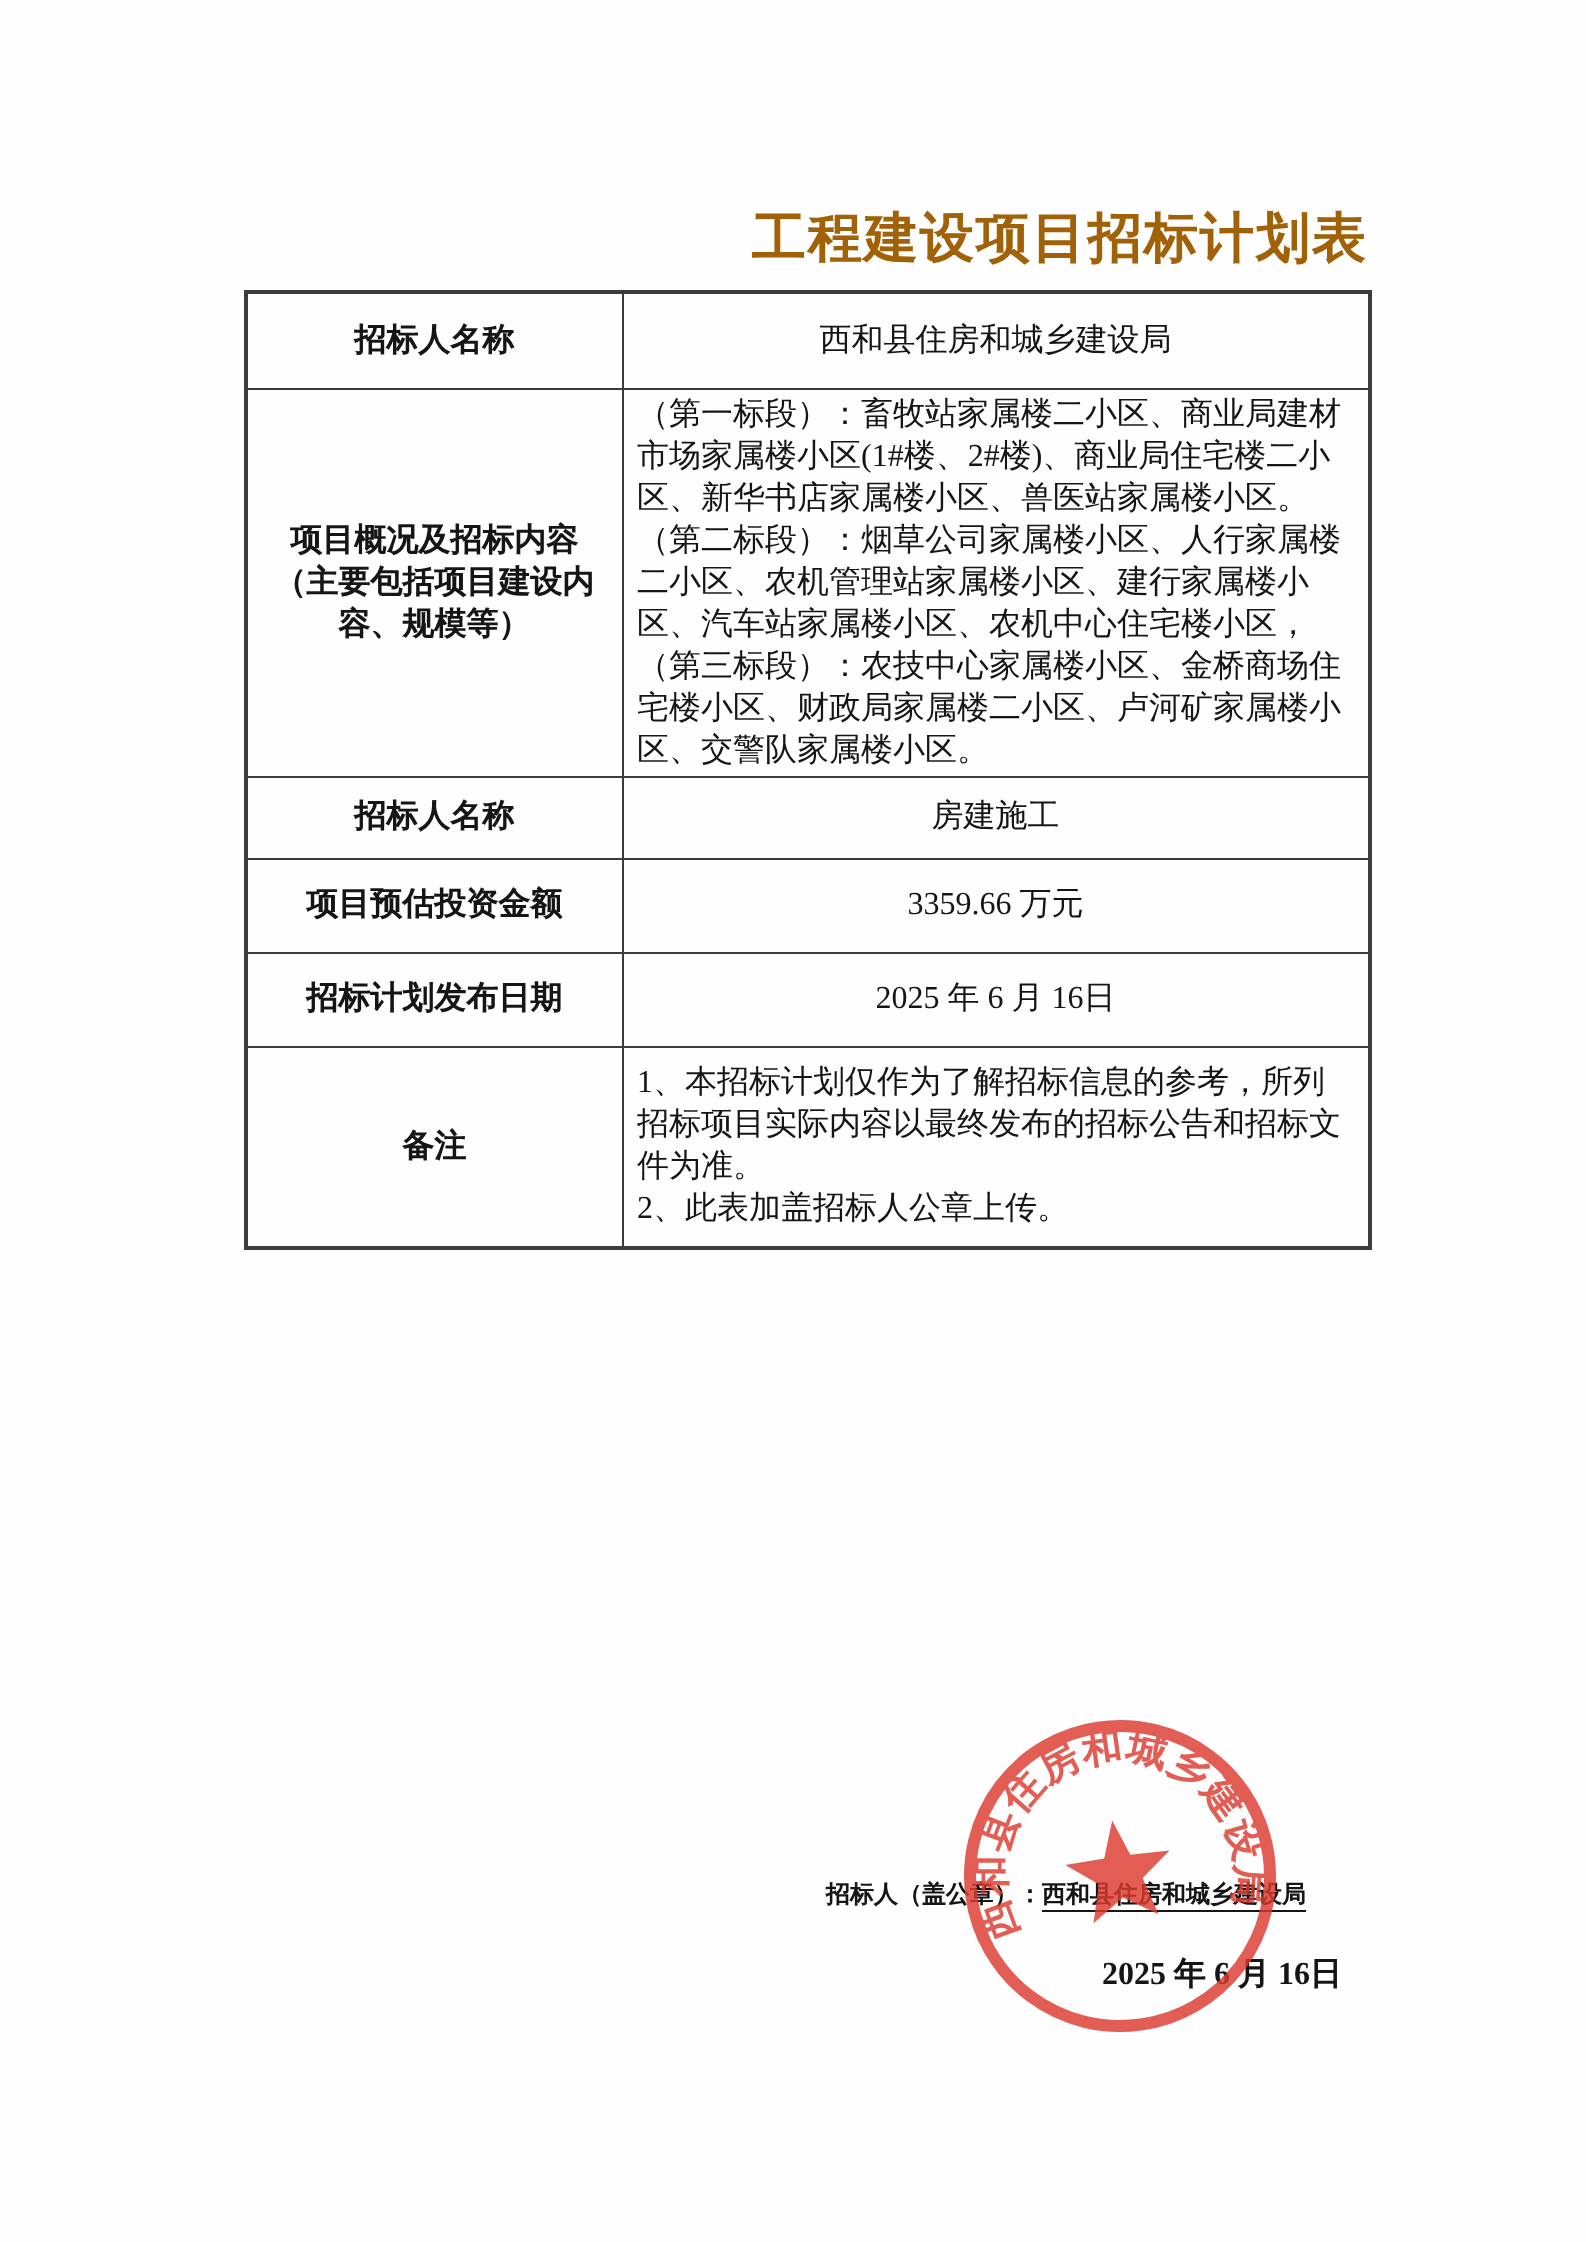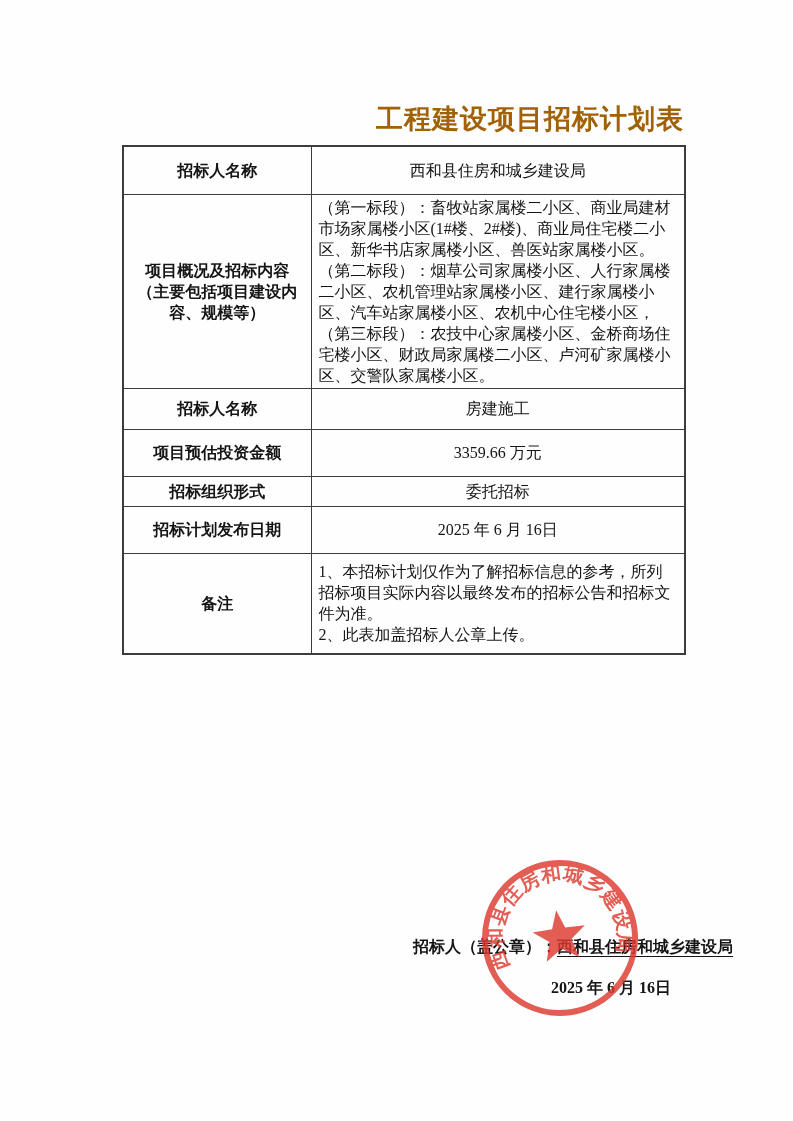--- a/index.html
+++ b/index.html
@@ -40,21 +40,21 @@
     padding:2px 6px;
   }
   td.val { line-height:21px; }
   td.va-c { text-align:center; }
   td.va-l { text-align:left; white-space:pre-line; }
   tr.h48{height:48px} tr.h54{height:54px} tr.h46{height:46px} tr.h60{height:60px}
   tr.h184{height:184px} tr.h41{height:41px} tr.h47{height:47px} tr.h30{height:30px}
   tr.h52{height:52px} tr.h38{height:38px} tr.h101{height:101px}
   .sign-line {
     position:absolute; left:413px; top:936px;
-    font-size:16px; font-weight:bold; line-height:22px;
+    font-size:12px; font-weight:bold; line-height:22px;
     white-space:nowrap;
   }
   .signer-name { text-decoration:underline; text-underline-offset:4px; }
   .date-line {
     position:absolute; left:551px; top:977px;
     font-size:16px; font-weight:bold; line-height:22px;
     white-space:nowrap;
   }
   .seal {
     position:absolute; left:468px; top:846px;
@@ -89,24 +89,20 @@
 （第三标段）：农技中心家属楼小区、金桥商场住宅楼小区、财政局家属楼二小区、卢河矿家属楼小区、交警队家属楼小区。</td>
     </tr>
     <tr class="h41">
       <td class="lbl">招标人名称</td>
       <td class="val va-c">房建施工</td>
     </tr>
     <tr class="h47">
       <td class="lbl">项目预估投资金额</td>
       <td class="val va-c">3359.66 万元</td>
     </tr>
-    <tr class="h30">
-      <td class="lbl">招标组织形式</td>
-      <td class="val va-c">委托招标</td>
-    </tr>
     <tr class="h47">
       <td class="lbl">招标计划发布日期</td>
       <td class="val va-c">2025 年 6 月 16日</td>
     </tr>
     <tr class="h101">
       <td class="lbl">备注</td>
       <td class="val va-l">1、本招标计划仅作为了解招标信息的参考，所列招标项目实际内容以最终发布的招标公告和招标文件为准。
 2、此表加盖招标人公章上传。</td>
     </tr>
   </tbody>

